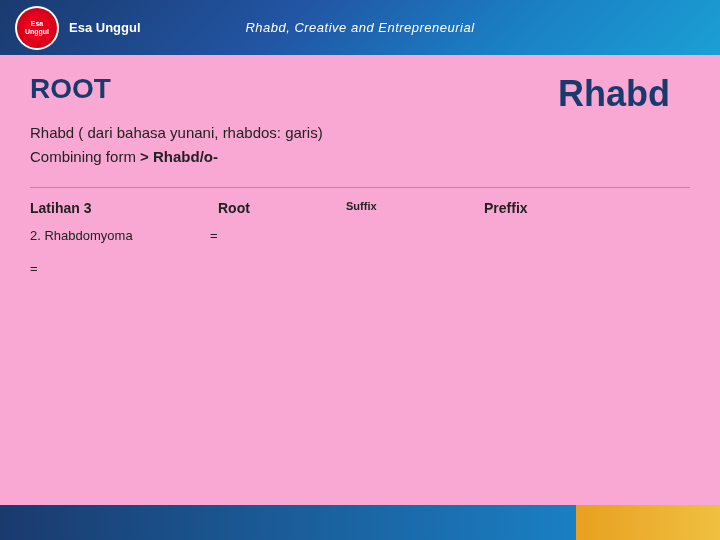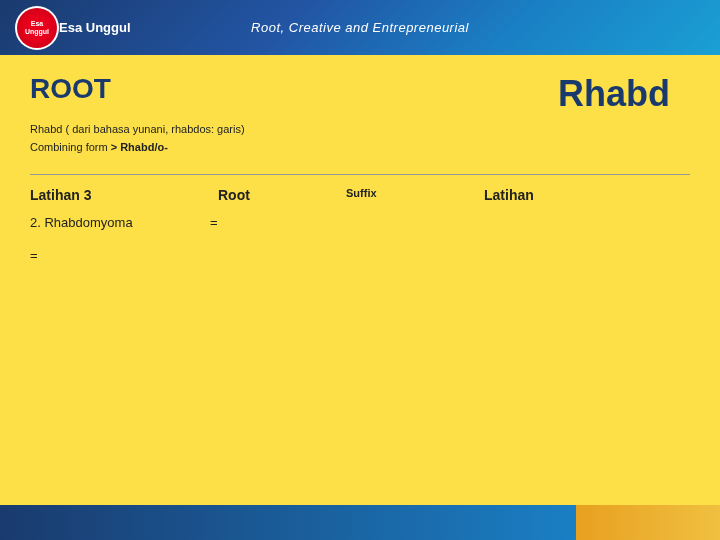--- a/index.html
+++ b/index.html
@@ -18,20 +18,21 @@
       background: linear-gradient(135deg, #1a3a6e 0%, #2255a4 40%, #1a7fc4 70%, #1aa0d4 100%);
       display: flex;
       align-items: center;
       padding: 0 15px;
       position: relative;
     }
 
     .logo-area {
       display: flex;
       align-items: center;
+      gap: 10px;
     }
 
     .logo-circle {
       width: 44px;
       height: 44px;
       background: #fff;
       border-radius: 50%;
       display: flex;
       align-items: center;
       justify-content: center;
@@ -70,21 +71,21 @@
       font-size: 13px;
       font-style: italic;
       font-weight: 500;
       letter-spacing: 0.5px;
     }
 
     
     .main-content {
       width: 100%;
       height: calc(540px - 55px - 35px);
-      background: #fde047;
+      background: #f9a8d4;
       padding: 18px 30px 18px 30px;
     }
 
     .title-row {
       display: flex;
       justify-content: space-between;
       align-items: flex-start;
       margin-bottom: 6px;
     }
 
@@ -95,21 +96,21 @@
     }
 
     .rhabd-title {
       font-size: 36px;
       font-weight: bold;
       color: #1a3a6e;
       margin-right: 20px;
     }
 
     .description {
-      font-size: 11px;
+      font-size: 15px;
       color: #222;
       line-height: 1.6;
       margin-bottom: 18px;
     }
 
     .bold-text {
       font-weight: bold;
     }
 
     
@@ -228,21 +229,21 @@
 <div class="header">
   <div class="logo-area">
     <div class="logo-circle">
       <div class="logo-inner">
         <div class="logo-text-inner">Esa<br>Unggul</div>
       </div>
     </div>
     <div class="university-name">Esa
 Unggul</div>
   </div>
-  <div class="tagline">Root, Creative and Entrepreneurial</div>
+  <div class="tagline">Rhabd, Creative and Entrepreneurial</div>
 </div>
 
 <div class="main-content">
 
   <div class="title-row">
     <div class="root-title">ROOT</div>
     <div class="rhabd-title">Rhabd</div>
   </div>
 
   <div class="description">
@@ -251,21 +252,21 @@
       <span>Combining form</span><span class="bold-text">  &gt; Rhabd/o-</span>
     </div>
   </div>
 
   <div class="divider"></div>
 
   <div class="table-header-row">
     <div class="col-latihan">Latihan 3</div>
     <div class="col-root">Root</div>
     <div class="col-suffix">Suffix</div>
-    <div class="col-definisi">Latihan</div>
+    <div class="col-definisi">Preffix</div>
   </div>
 
   <div class="table-row">
     <div class="cell-latihan">2. Rhabdomyoma</div>
     <div class="cell-root">=</div>
     <div class="cell-preffix"></div>
     <div class="cell-suffix"></div>
     <div class="cell-definisi"></div>
   </div>
 

